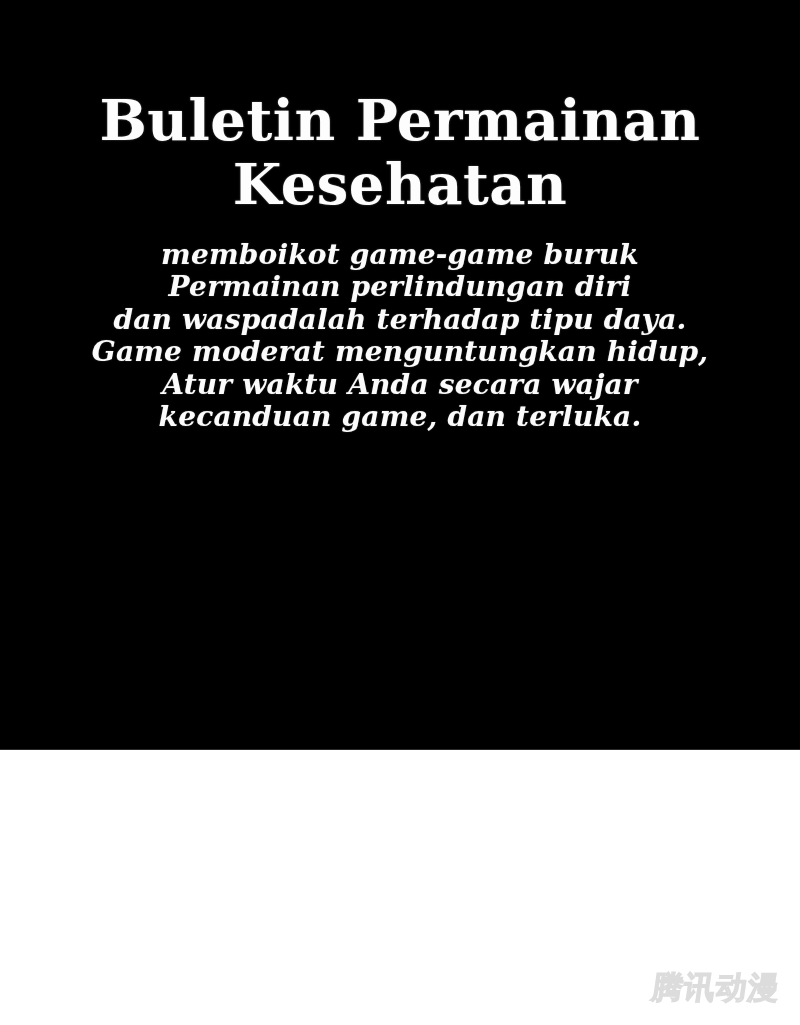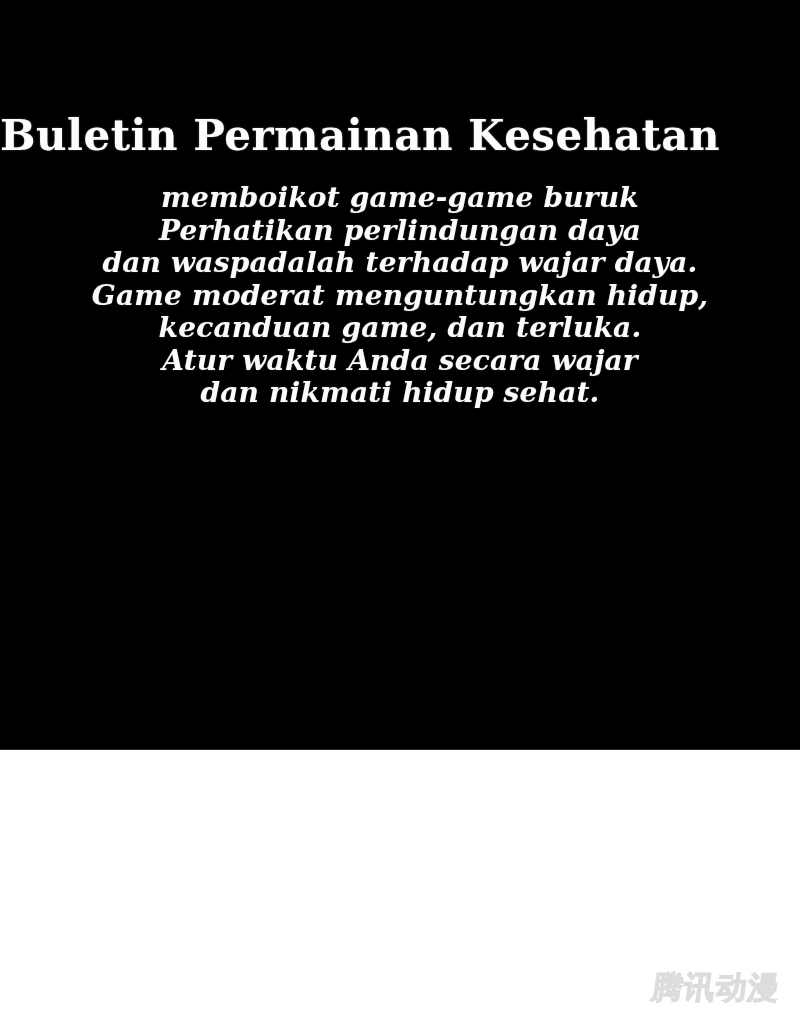--- a/index.html
+++ b/index.html
@@ -20,23 +20,24 @@
     position: absolute;
     top: 0;
     left: 0;
     width: 800px;
     height: 749px;
     background: #000000;
     border-bottom: 1px solid #2a2a2a;
   }
   .page-title {
     margin: 0;
-    padding-top: 112px;
+    padding-top: 88px;
+    text-align: center;
     color: #fdfdfd;
-    font-size: 42px;
+    font-size: 56px;
     font-weight: bold;
     font-style: normal;
     line-height: 1.15;
     letter-spacing: 0.5px;
     text-shadow: 0 0 2px rgba(255,255,255,0.35);
   }
   .bulletin-body {
     margin-top: 22px;
     text-align: center;
     color: #fbfbfb;
@@ -79,26 +80,25 @@
 </head>
 <body>
 
 <div id="page">
 
   <div class="notice-panel">
     <h1 class="page-title">Buletin Permainan Kesehatan</h1>
 
     <div class="bulletin-body">
       <span class="bulletin-line">memboikot game-game buruk</span>
-      <span class="bulletin-line">Perhatikan perlindungan daya</span>
-      <span class="bulletin-line">dan waspadalah terhadap wajar daya.</span>
+      <span class="bulletin-line">Permainan perlindungan diri</span>
+      <span class="bulletin-line">dan waspadalah terhadap tipu daya.</span>
       <span class="bulletin-line">Game moderat menguntungkan hidup,</span>
+      <span class="bulletin-line">Atur waktu Anda secara wajar</span>
       <span class="bulletin-line">kecanduan game, dan terluka.</span>
-      <span class="bulletin-line">Atur waktu Anda secara wajar</span>
-      <span class="bulletin-line">dan nikmati hidup sehat.</span>
     </div>
   </div>
 
   <div class="white-footer-area"></div>
 
   <div class="watermark">腾讯动漫</div>
 
 </div>
 
 </body></html>

